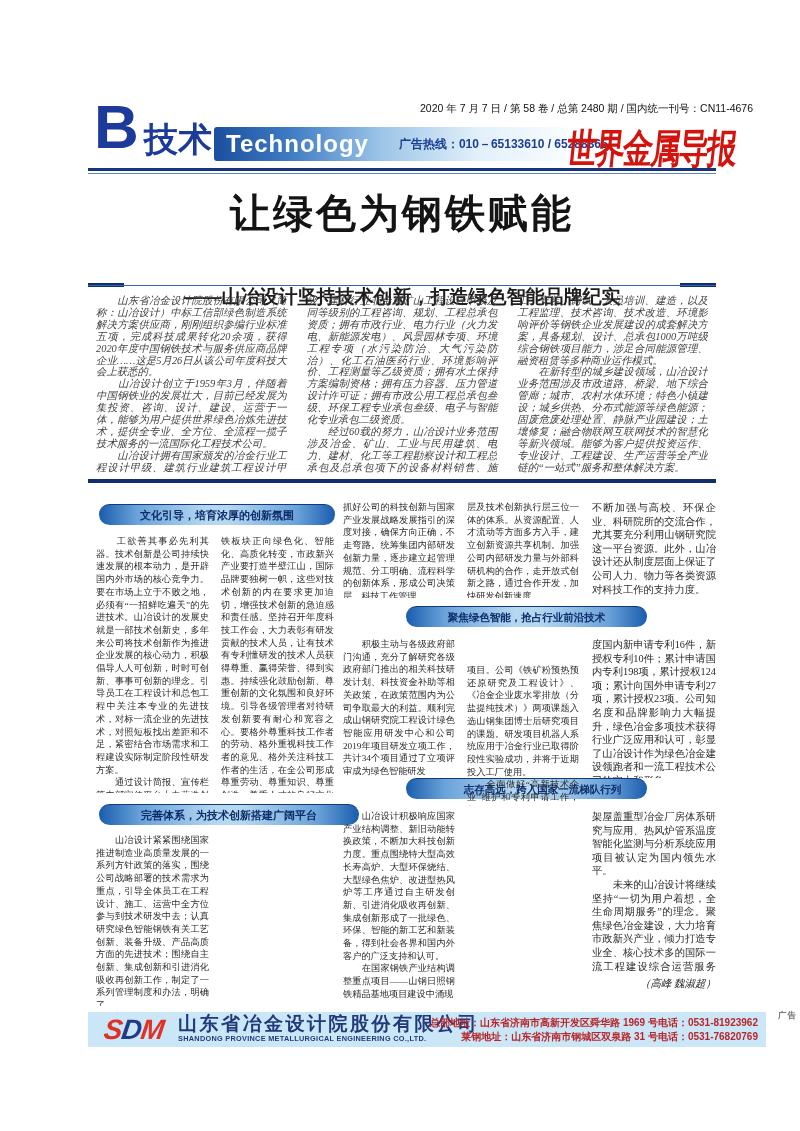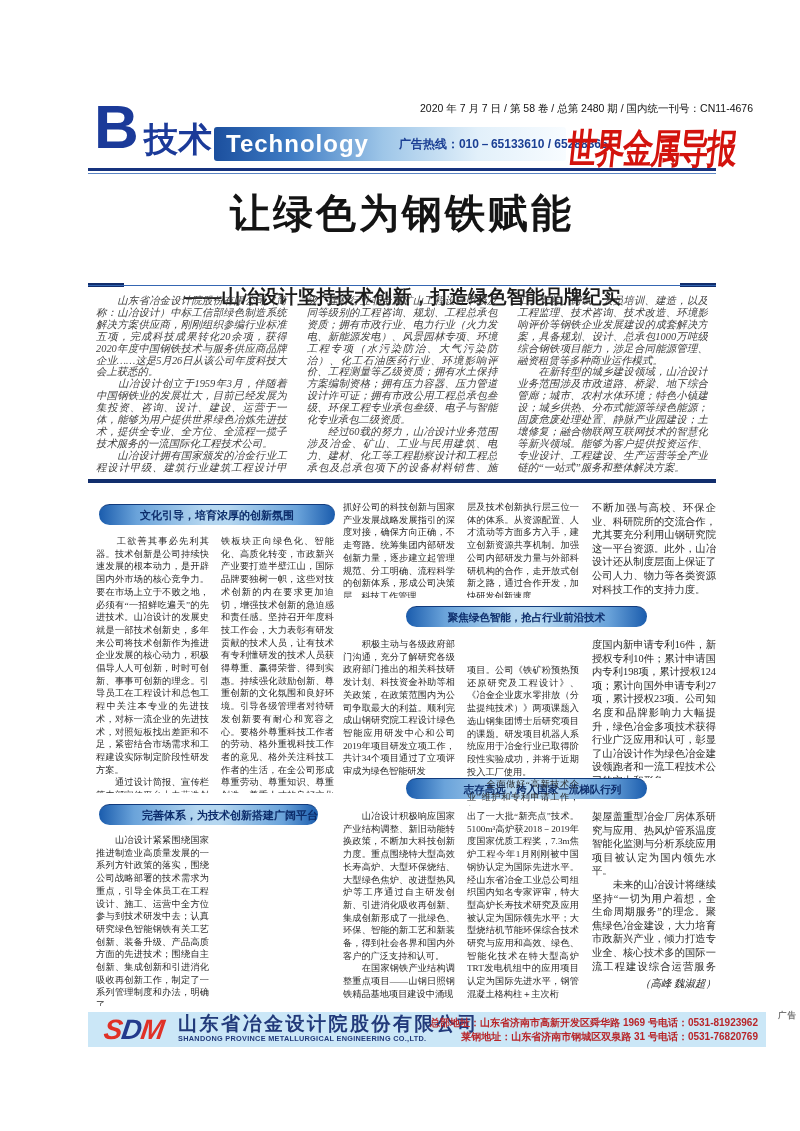--- a/index.html
+++ b/index.html
@@ -87,40 +87,39 @@
 　　山冶设计创立于1959年3月，伴随着中国钢铁业的发展壮大，目前已经发展为集投资、咨询、设计、建设、运营于一体，能够为用户提供世界绿色冶炼先进技术，提供全专业、全方位、全流程一揽子技术服务的一流国际化工程技术公司。
 　　山冶设计拥有国家颁发的冶金行业工程设计甲级、建筑行业建筑工程设计甲级、建材行业非金属矿山工程设计甲级及同等级别的工程咨询、规划、工程总承包资质；拥有市政行业、电力行业（火力发电、新能源发电）、风景园林专项、环境工程专项（水污染防治、大气污染防治）、化工石油医药行业、环境影响评价、工程测量等乙级资质；拥有水土保持方案编制资格；拥有压力容器、压力管道设计许可证；拥有市政公用工程总承包叁级、环保工程专业承包叁级、电子与智能化专业承包二级资质。
 　　经过60载的努力，山冶设计业务范围涉及冶金、矿山、工业与民用建筑、电力、建材、化工等工程勘察设计和工程总承包及总承包项下的设备材料销售、施工、安装、调试、人员培训、建造，以及工程监理、技术咨询、技术改造、环境影响评价等钢铁企业发展建设的成套解决方案，具备规划、设计、总承包1000万吨级综合钢铁项目能力，涉足合同能源管理、融资租赁等多种商业运作模式。
 　　在新转型的城乡建设领域，山冶设计业务范围涉及市政道路、桥梁、地下综合管廊；城市、农村水体环境；特色小镇建设；城乡供热、分布式能源等绿色能源；固废危废处理处置、静脉产业园建设；土壤修复；融合物联网互联网技术的智慧化等新兴领域。能够为客户提供投资运作、专业设计、工程建设、生产运营等全产业链的“一站式”服务和整体解决方案。
 　　国际化的山冶设计依靠集团资源和优势，把多种技术服务模式和经营模式推广到了大半个中国的钢铁企业，并顺应国际市场需求在印度、印尼、泰国、巴西、波兰等国家和地区广泛开展技术服务和工程建设合作，形成了绿色高效的工程建设品牌和全方位的经营运作模式。</div>
   <div class="abs intro-bar" style="left:88px; top:479px; width:628px;"></div>
 
   <div class="abs pill" style="left:99px;  top:504px; width:236px;">文化引导，培育浓厚的创新氛围</div>
   <div class="abs pill" style="left:406px; top:606px; width:241px; font-size:10.5px;">聚焦绿色智能，抢占行业前沿技术</div>
   <div class="abs pill" style="left:406px; top:778px; width:241px; font-size:10.5px;padding-left:32px;">志存高远，跨入国家一流梯队行列</div>
-  <div class="abs pill" style="left:99px;  top:804px; width:219px;text-align:right;">完善体系，为技术创新搭建广阔平台</div>
+  <div class="abs pill" style="left:99px;  top:804px; width:260px;">完善体系，为技术创新搭建广阔平台</div>
 
   <div class="abs bcol" style="left:96px;  top:535px; width:113px; height:258px;">　　工欲善其事必先利其器。技术创新是公司持续快速发展的根本动力，是开辟国内外市场的核心竞争力。要在市场上立于不败之地，必须有“一招鲜吃遍天”的先进技术。山冶设计的发展史就是一部技术创新史，多年来公司将技术创新作为推进企业发展的核心动力，积极倡导人人可创新，时时可创新、事事可创新的理念。引导员工在工程设计和总包工程中关注本专业的先进技术，对标一流企业的先进技术，对照短板找出差距和不足，紧密结合市场需求和工程建设实际制定阶段性研发方案。
 　　通过设计简报、宣传栏等内部宣传平台大力营造创新氛围，让员工了解，当前公司钢</div>
   <div class="abs bcol" style="left:221px; top:535px; width:113px; height:258px;">铁板块正向绿色化、智能化、高质化转变，市政新兴产业要打造半壁江山，国际品牌要独树一帜，这些对技术创新的内在要求更加迫切，增强技术创新的急迫感和责任感。坚持召开年度科技工作会，大力表彰有研发贡献的技术人员，让有技术有专利懂研发的技术人员获得尊重、赢得荣誉、得到实惠。持续强化鼓励创新、尊重创新的文化氛围和良好环境。引导各级管理者对待研发创新要有耐心和宽容之心。要格外尊重科技工作者的劳动、格外重视科技工作者的意见、格外关注科技工作者的生活，在全公司形成尊重劳动、尊重知识、尊重创造、尊重人才的良好文化氛围。</div>
 
   <div class="abs bcol" style="left:343px; top:501px; width:112px; height:97px;">抓好公司的科技创新与国家产业发展战略发展指引的深度对接，确保方向正确，不走弯路。统筹集团内部研发创新力量，逐步建立起管理规范、分工明确、流程科学的创新体系，形成公司决策层、科技工作管理</div>
   <div class="abs bcol" style="left:467px; top:501px; width:112px; height:97px;">层及技术创新执行层三位一体的体系。从资源配置、人才流动等方面多方入手，建立创新资源共享机制。加强公司内部研发力量与外部科研机构的合作，走开放式创新之路，通过合作开发，加快研发创新速度。</div>
   <div class="abs bcol big" style="left:592px; top:501px; width:124px; height:99px;">不断加强与高校、环保企业、科研院所的交流合作，尤其要充分利用山钢研究院这一平台资源。此外，山冶设计还从制度层面上保证了公司人力、物力等各类资源对科技工作的支持力度。</div>
 
   <div class="abs bcol" style="left:343px; top:638px; width:112px; height:142px;">　　积极主动与各级政府部门沟通，充分了解研究各级政府部门推出的相关科技研发计划、科技资金补助等相关政策，在政策范围内为公司争取最大的利益。顺利完成山钢研究院工程设计绿色智能应用研发中心和公司2019年项目研发立项工作，共计34个项目通过了立项评审成为绿色智能研发</div>
   <div class="abs bcol" style="left:467px; top:638px; width:112px; height:142px;margin-top:26px;">项目。公司《铁矿粉预热预还原研究及工程设计》、《冶金企业废水零排放（分盐提纯技术）》两项课题入选山钢集团博士后研究项目的课题。研发项目机器人系统应用于冶金行业已取得阶段性实验成功，并将于近期投入工厂使用。
 　　全面做好“高新技术企业”维护和专利申请工作，年</div>
   <div class="abs bcol big" style="left:592px; top:638px; width:124px; height:140px;">度国内新申请专利16件，新授权专利10件；累计申请国内专利198项，累计授权124项；累计向国外申请专利27项，累计授权23项。公司知名度和品牌影响力大幅提升，绿色冶金多项技术获得行业广泛应用和认可，彰显了山冶设计作为绿色冶金建设领跑者和一流工程技术公司的实力和形象。</div>
 
   <div class="abs bcol" style="left:96px;  top:834px; width:113px; height:172px;">　　山冶设计紧紧围绕国家推进制造业高质量发展的一系列方针政策的落实，围绕公司战略部署的技术需求为重点，引导全体员工在工程设计、施工、运营中全方位参与到技术研发中去；认真研究绿色智能钢铁有关工艺创新、装备升级、产品高质方面的先进技术；围绕自主创新、集成创新和引进消化吸收再创新工作，制定了一系列管理制度和办法，明确了</div>
 
   <div class="abs bcol" style="left:343px; top:810px; width:112px; height:198px;">　　山冶设计积极响应国家产业结构调整、新旧动能转换政策，不断加大科技创新力度。重点围绕特大型高效长寿高炉、大型环保烧结、大型绿色焦炉、改进型热风炉等工序通过自主研发创新、引进消化吸收再创新、集成创新形成了一批绿色、环保、智能的新工艺和新装备，得到社会各界和国内外客户的广泛支持和认可。
 　　在国家钢铁产业结构调整重点项目——山钢日照钢铁精品基地项目建设中涌现</div>
-  <div class="abs bcol" style="left:467px; top:810px; width:112px; height:198px;">出了一大批“新亮点”技术。5100m³高炉获2018－2019年度国家优质工程奖，7.3m焦炉工程今年1月刚刚被中国钢协认定为国际先进水平。经山东省冶金工业总公司组织国内知名专家评审，特大型高炉长寿技术研究及应用被认定为国际领先水平；大型烧结机节能环保综合技术研究与应用和高效、绿色、智能化技术在特大型高炉TRT发电机组中的应用项目认定为国际先进水平，钢管混凝土格构柱＋主次桁</div>
   <div class="abs bcol big" style="left:592px; top:810px; width:124px; height:164px;">架屋盖重型冶金厂房体系研究与应用、热风炉管系温度智能化监测与分析系统应用项目被认定为国内领先水平。
 　　未来的山冶设计将继续坚持“一切为用户着想，全生命周期服务”的理念。聚焦绿色冶金建设，大力培育市政新兴产业，倾力打造专业全、核心技术多的国际一流工程建设综合运营服务商。一如既往地为国内外客户提供超值服务，共同创造美好未来。</div>
 
   <div class="abs byline" style="left:592px; top:977px;">（高峰 魏淑超）</div>
 
   <div class="abs foot-band" style="left:88px; top:1012px;">
     <div class="abs sdm" style="left:14px; top:2px;">
       <span class="s">S</span><span class="d">D</span><span class="m">M</span>
     </div>
     <div class="abs" style="left:90px; top:2px;">

